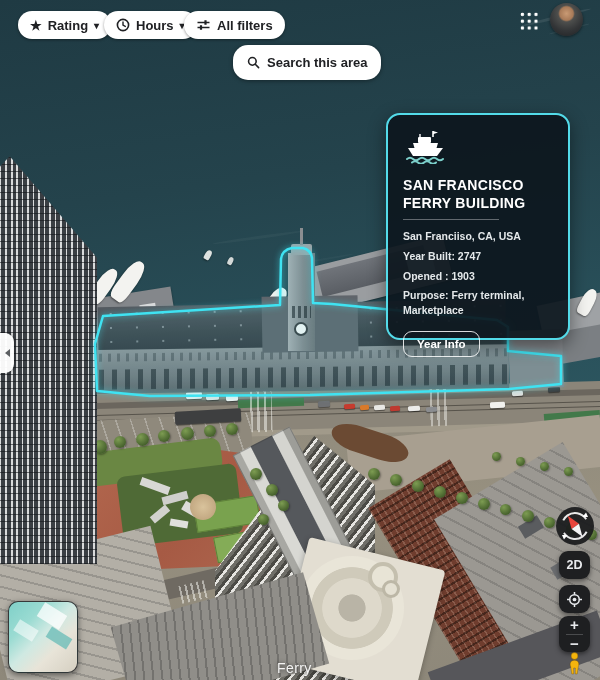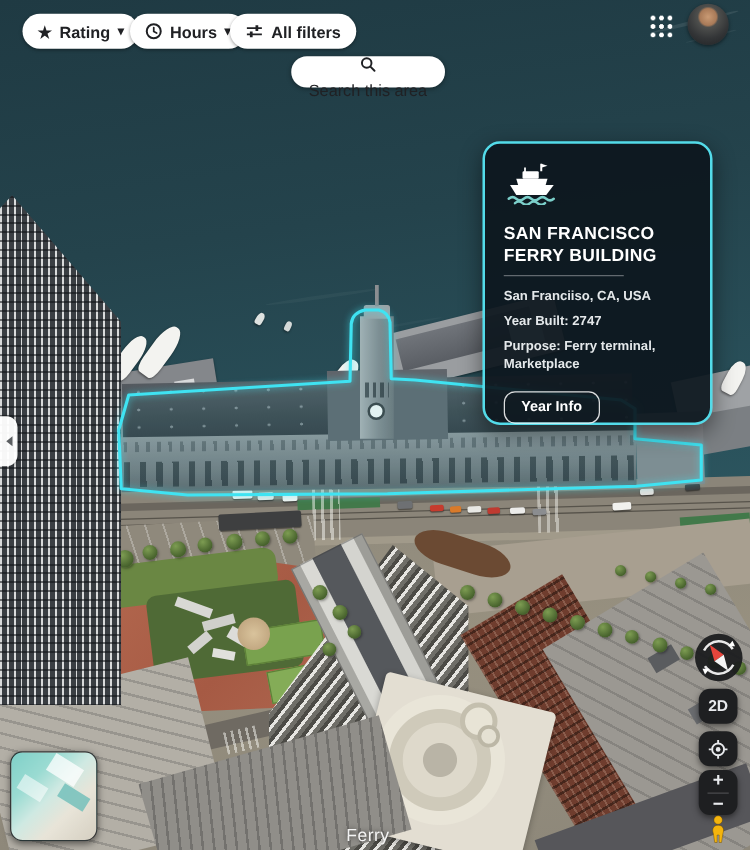--- a/index.html
+++ b/index.html
@@ -24,21 +24,21 @@
     repeating-linear-gradient(90deg,rgba(235,205,185,.22) 0 1.5px,transparent 1.5px 6px);}
   .paneled{background-color:#9b9892;background-image:repeating-linear-gradient(59deg,rgba(50,50,50,.2) 0 2px,transparent 2px 12px);}
   .roofstripesA{background-color:#b3afa6;background-image:repeating-linear-gradient(28deg,rgba(70,70,70,.25) 0 2px,transparent 2px 11px);}
   .roofstripesB{background-color:#908e89;background-image:repeating-linear-gradient(100deg,rgba(40,40,40,.28) 0 2px,transparent 2px 9px);}
   
   .chip{position:absolute;top:11px;height:28px;display:inline-flex;align-items:center;gap:6px;
     background:#fff;border-radius:15px;padding:0 12px;color:#202124;font-size:13px;font-weight:700;
     box-shadow:0 1px 3px rgba(0,0,0,.4);cursor:pointer;white-space:nowrap;}
   .chip .caret{font-size:10px;color:#202124;}
   .pill{position:absolute;display:inline-flex;align-items:center;gap:7px;background:#fff;border-radius:15px;
-    height:25px;padding:0 14px;color:#202124;font-size:13px;font-weight:400;box-shadow:0 1px 4px rgba(0,0,0,.4);cursor:pointer;flex-direction:column;}
+    height:35px;padding:0 14px;color:#202124;font-size:13px;font-weight:700;box-shadow:0 1px 4px rgba(0,0,0,.4);cursor:pointer;}
   .infocard{position:absolute;left:386px;top:113px;width:184px;height:227px;box-sizing:border-box;
     background:rgba(13,23,30,.93);border:2px solid #53dbe9;border-radius:14px;padding:13px 15px;
     box-shadow:0 6px 18px rgba(0,0,0,.45);color:#fff;z-index:60;}
   .infocard h1{margin:8px 0 7px;font-size:14px;line-height:1.3;letter-spacing:.3px;color:#fff;font-weight:700;width:130px;}
   .infocard .divider{width:96px;height:1px;background:rgba(255,255,255,.35);margin:0 0 9px;}
   .infocard p{margin:0 0 5.5px;font-size:10.5px;line-height:1.35;color:#e4e8ea;font-weight:700;}
   .moreinfo{margin-top:9px;display:inline-block;background:transparent;border:1.5px solid rgba(255,255,255,.85);
     border-radius:9px;color:#fff;font-size:11.5px;font-weight:700;padding:6px 13px;cursor:pointer;font-family:inherit;}
   .ctl{position:absolute;left:559px;width:31px;background:#1e1f21;border-radius:9px;color:#e8eaed;
     display:flex;align-items:center;justify-content:center;box-shadow:0 2px 5px rgba(0,0,0,.5);cursor:pointer;z-index:60;}
@@ -249,20 +249,21 @@
         <path d="M10 15 L35 15 L33.5 20 L11.5 20 Z" fill="#fff"></path>
         <path d="M5 20 L40 20 L34 28 L10 28 Z" fill="#fff"></path>
         <path d="M4 31 q3 -2.6 6 0 t6 0 t6 0 t6 0 t6 0 t6 0" fill="none" stroke="#7bcfca" stroke-width="2" stroke-linecap="round"></path>
         <path d="M9 34.5 q3 -2.6 6 0 t6 0 t6 0 t6 0" fill="none" stroke="#7bcfca" stroke-width="2" stroke-linecap="round"></path>
       </svg>
     </div>
     <h1>SAN FRANCISCO FERRY BUILDING</h1>
     <div class="divider"></div>
     <p>San Franciiso, CA, USA</p>
     <p>Year Built: 2747</p>
+    <p>Opened : 1903</p>
     <p>Purpose: Ferry terminal, Marketplace</p>
     <button class="moreinfo">Year Info</button>
   </div>
 
   <div class="sidetoggle">
     <span class="tri-left"></span>
   </div>
 
   <div class="layersbtn">
     <div class="abs" style="left:30px;top:6px;width:26px;height:16px;background:rgba(255,255,255,.75);transform:rotate(32deg)"></div>

